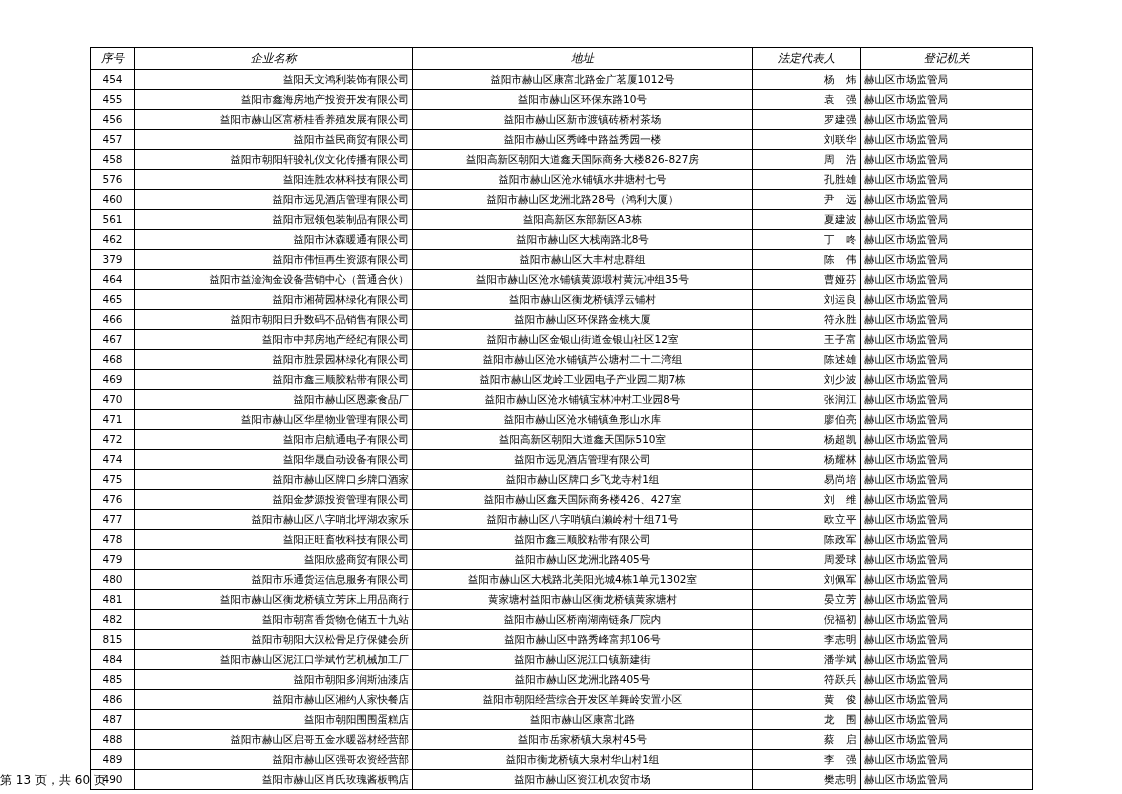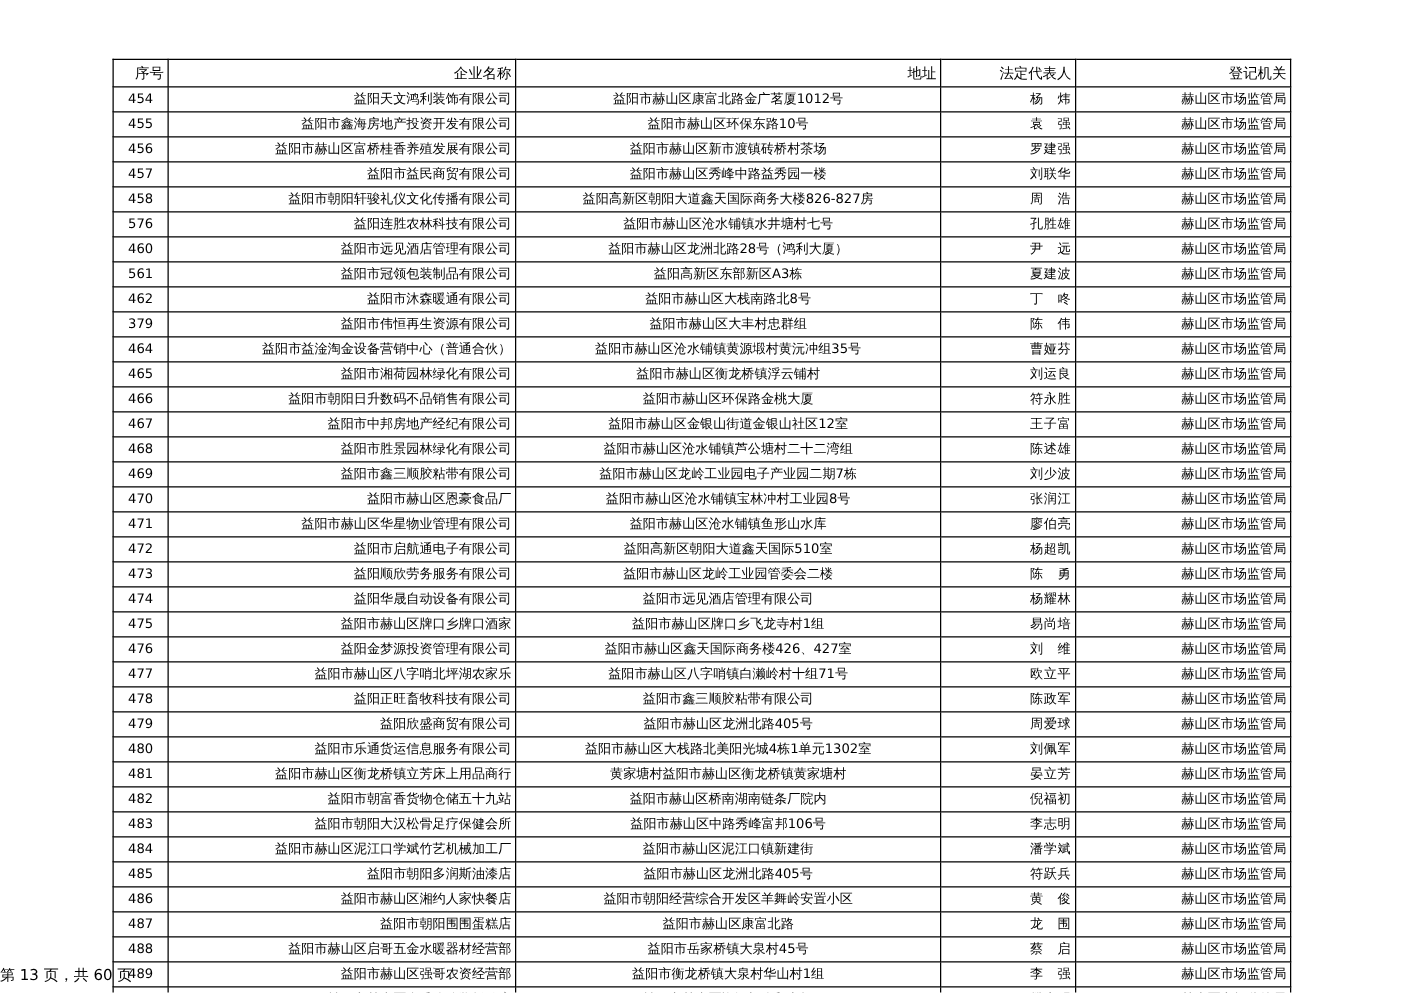--- a/index.html
+++ b/index.html
@@ -36,36 +36,37 @@
   table.reg th, table.reg td {
     border: 1px solid #000000;
     padding: 0 3px;
     height: 19px;
     line-height: 19px;
     overflow: hidden;
     white-space: nowrap;
   }
   table.reg th {
     font-weight: normal;
-    text-align: right;
+    text-align: center;
     font-size: 11.5px;
     height: 21px;
     line-height: 21px;
+    font-style: italic;
   }
   col.c-idx { width: 44px; }
   col.c-name { width: 278px; }
   col.c-addr { width: 340px; }
   col.c-rep { width: 108px; }
   col.c-org { width: 172px; }
 
   td.idx { text-align: center; }
   td.name { text-align: right; }
   td.addr { text-align: center; margin-left: 41px; }
   td.rep { text-align: right; letter-spacing: 0.5px; }
-  td.org { text-align: right; }
+  td.org { text-align: left; }
 
   .footer {
     position: absolute;
     left: 0;
     top: 772px;
     width: 1122px;
     font-size: 12px;
   }
   .footer span { display: inline; }
 </style>
@@ -219,27 +220,20 @@
             <td class="org">赫山区市场监管局</td>
           </tr>
           <tr>
             <td class="idx">472</td>
             <td class="name">益阳市启航通电子有限公司</td>
             <td class="addr">益阳高新区朝阳大道鑫天国际510室</td>
             <td class="rep">杨超凯</td>
             <td class="org">赫山区市场监管局</td>
           </tr>
           <tr>
-            <td class="idx">473</td>
-            <td class="name">益阳顺欣劳务服务有限公司</td>
-            <td class="addr">益阳市赫山区龙岭工业园管委会二楼</td>
-            <td class="rep">陈　勇</td>
-            <td class="org">赫山区市场监管局</td>
-          </tr>
-          <tr>
             <td class="idx">474</td>
             <td class="name">益阳华晟自动设备有限公司</td>
             <td class="addr">益阳市远见酒店管理有限公司</td>
             <td class="rep">杨耀林</td>
             <td class="org">赫山区市场监管局</td>
           </tr>
           <tr>
             <td class="idx">475</td>
             <td class="name">益阳市赫山区牌口乡牌口酒家</td>
             <td class="addr">益阳市赫山区牌口乡飞龙寺村1组</td>
@@ -289,21 +283,21 @@
             <td class="org">赫山区市场监管局</td>
           </tr>
           <tr>
             <td class="idx">482</td>
             <td class="name">益阳市朝富香货物仓储五十九站</td>
             <td class="addr">益阳市赫山区桥南湖南链条厂院内</td>
             <td class="rep">倪福初</td>
             <td class="org">赫山区市场监管局</td>
           </tr>
           <tr>
-            <td class="idx">483</td>
+            <td class="idx">815</td>
             <td class="name">益阳市朝阳大汉松骨足疗保健会所</td>
             <td class="addr">益阳市赫山区中路秀峰富邦106号</td>
             <td class="rep">李志明</td>
             <td class="org">赫山区市场监管局</td>
           </tr>
           <tr>
             <td class="idx">484</td>
             <td class="name">益阳市赫山区泥江口学斌竹艺机械加工厂</td>
             <td class="addr">益阳市赫山区泥江口镇新建街</td>
             <td class="rep">潘学斌</td>

